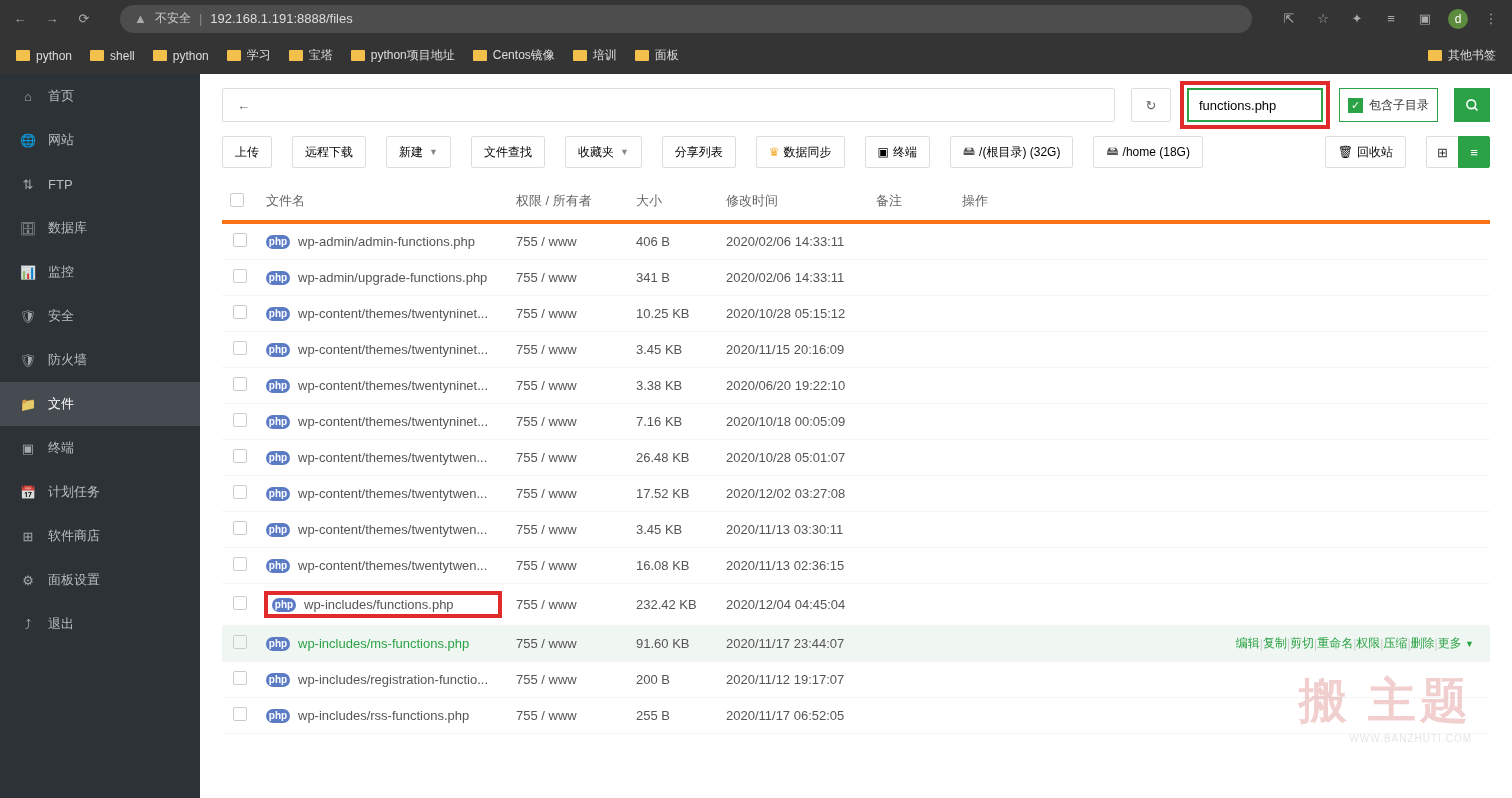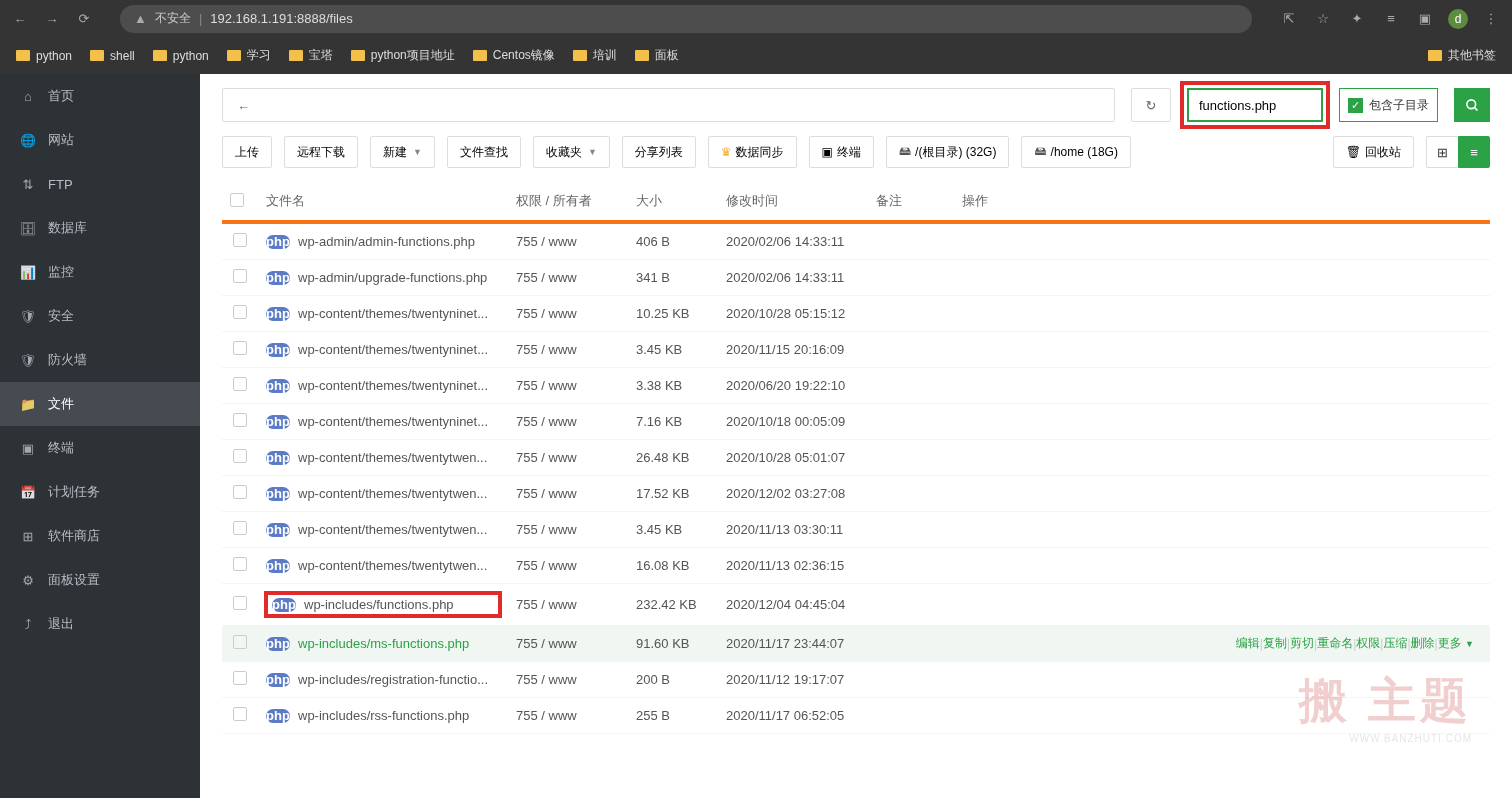--- a/index.html
+++ b/index.html
@@ -39,21 +39,21 @@
     .bc-back { padding: 0 10px; color: #666; cursor: pointer; }
     .crumb { padding: 0 10px; color: #555; cursor: pointer; white-space: nowrap; }
     .crumb-sep { color: #bbb; }
     .bc-refresh { border: 1px solid #ddd; border-radius: 2px; width: 40px; height: 34px; display: flex; align-items: center; justify-content: center; color: #666; cursor: pointer; }
     
     .search-box { border: 2px solid #2ba245; height: 34px; padding: 0 10px; width: 136px; font-size: 13px; outline: 4px solid #e12b2b; outline-offset: 3px; }
     .subdir-box { border: 1px solid #2ba245; height: 34px; display: flex; align-items: center; padding: 0 8px; gap: 6px; font-size: 12px; }
     .chk-green { width: 15px; height: 15px; background: #2ba245; display: flex; align-items: center; justify-content: center; color: #fff; font-size: 11px; }
     .search-btn { background: #2ba245; width: 36px; height: 34px; display: flex; align-items: center; justify-content: center; color: #fff; cursor: pointer; }
     
-    .toolbar { display: flex; align-items: center; gap: 12px; margin-bottom: 14px; flex-wrap: nowrap; }
+    .toolbar { display: flex; align-items: center; gap: 20px; margin-bottom: 14px; flex-wrap: nowrap; }
     .toolbar .spacer { flex: 1; }
     .tbtn { border: 1px solid #ddd; background: #fff; height: 32px; padding: 0 12px; display: flex; align-items: center; gap: 4px; font-size: 12px; cursor: pointer; border-radius: 2px; white-space: nowrap; }
     .tbtn .caret { font-size: 9px; color: #888; margin-left: 2px; }
     .tbtn .crown { color: #f5a623; }
     .tbtn .disk { color: #555; }
     .view-btns { display: flex; }
     .view-btn { border: 1px solid #ddd; width: 32px; height: 32px; display: flex; align-items: center; justify-content: center; cursor: pointer; }
     .view-btn.active { background: #2ba245; color: #fff; border-color: #2ba245; }
     .view-btn:first-child { border-right: none; border-radius: 2px 0 0 2px; }
     .view-btn:last-child { border-radius: 0 2px 2px 0; }
@@ -64,21 +64,21 @@
     .file-table tbody tr.hovered { background: #f0f7f2; }
     .file-table tbody tr.hovered .fname { color: #2ba245; }
     .col-chk { width: 36px; text-align: center; }
     .col-name { width: 250px; }
     .col-perm { width: 120px; }
     .col-size { width: 90px; }
     .col-date { width: 150px; }
     .col-action { text-align: right; padding-right: 16px !important; }
     .chk { width: 14px; height: 14px; border: 1px solid #ccc; display: inline-block; border-radius: 2px; }
     .file-cell { display: flex; align-items: center; gap: 8px; }
-    .php-ico { width: 24px; height: 14px; background: #5b7cc5; border-radius: 7px; display: flex; align-items: center; justify-content: center; color: #fff; font-size: 13px; font-weight: bold; }
+    .php-ico { width: 24px; height: 14px; background: #5b7cc5; border-radius: 7px; display: flex; align-items: center; justify-content: center; color: #fff; font-size: 10px; font-weight: bold; }
     .fname { color: #555; white-space: nowrap; overflow: hidden; text-overflow: ellipsis; max-width: 200px; }
     .highlight-row { outline: 4px solid #e12b2b; outline-offset: -2px; }
     .actions { color: #2ba245; font-size: 12px; white-space: nowrap; display: flex; justify-content: flex-end; align-items: center; }
     .actions span { cursor: pointer; }
     .actions .div { color: #ccc; }
     .actions .more-caret { font-size: 9px; }
     
     .watermark { position: absolute; right: 40px; bottom: 54px; opacity: 0.25; pointer-events: none; }
     .watermark .big { font-size: 48px; color: #c94444; font-weight: bold; letter-spacing: 4px; }
     .watermark .sub { font-size: 10px; color: #999; text-align: right; letter-spacing: 1px; }

